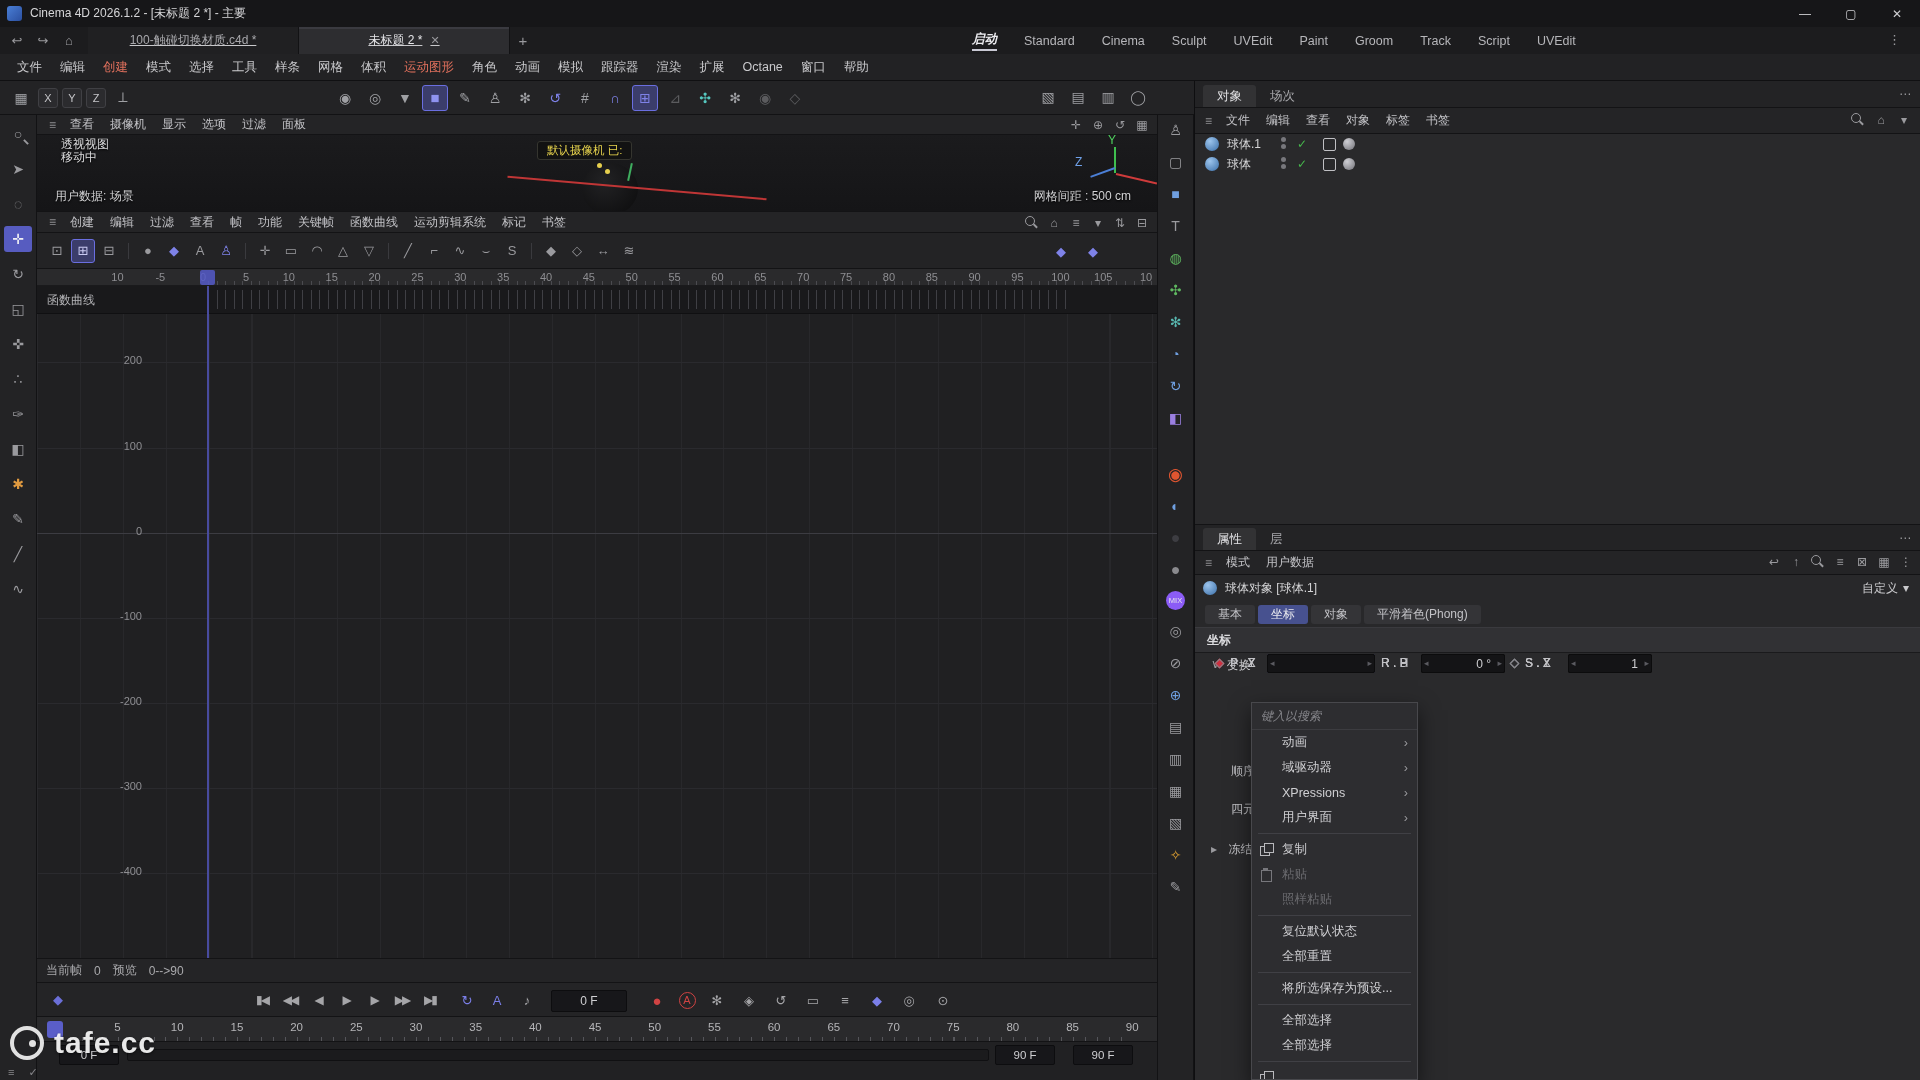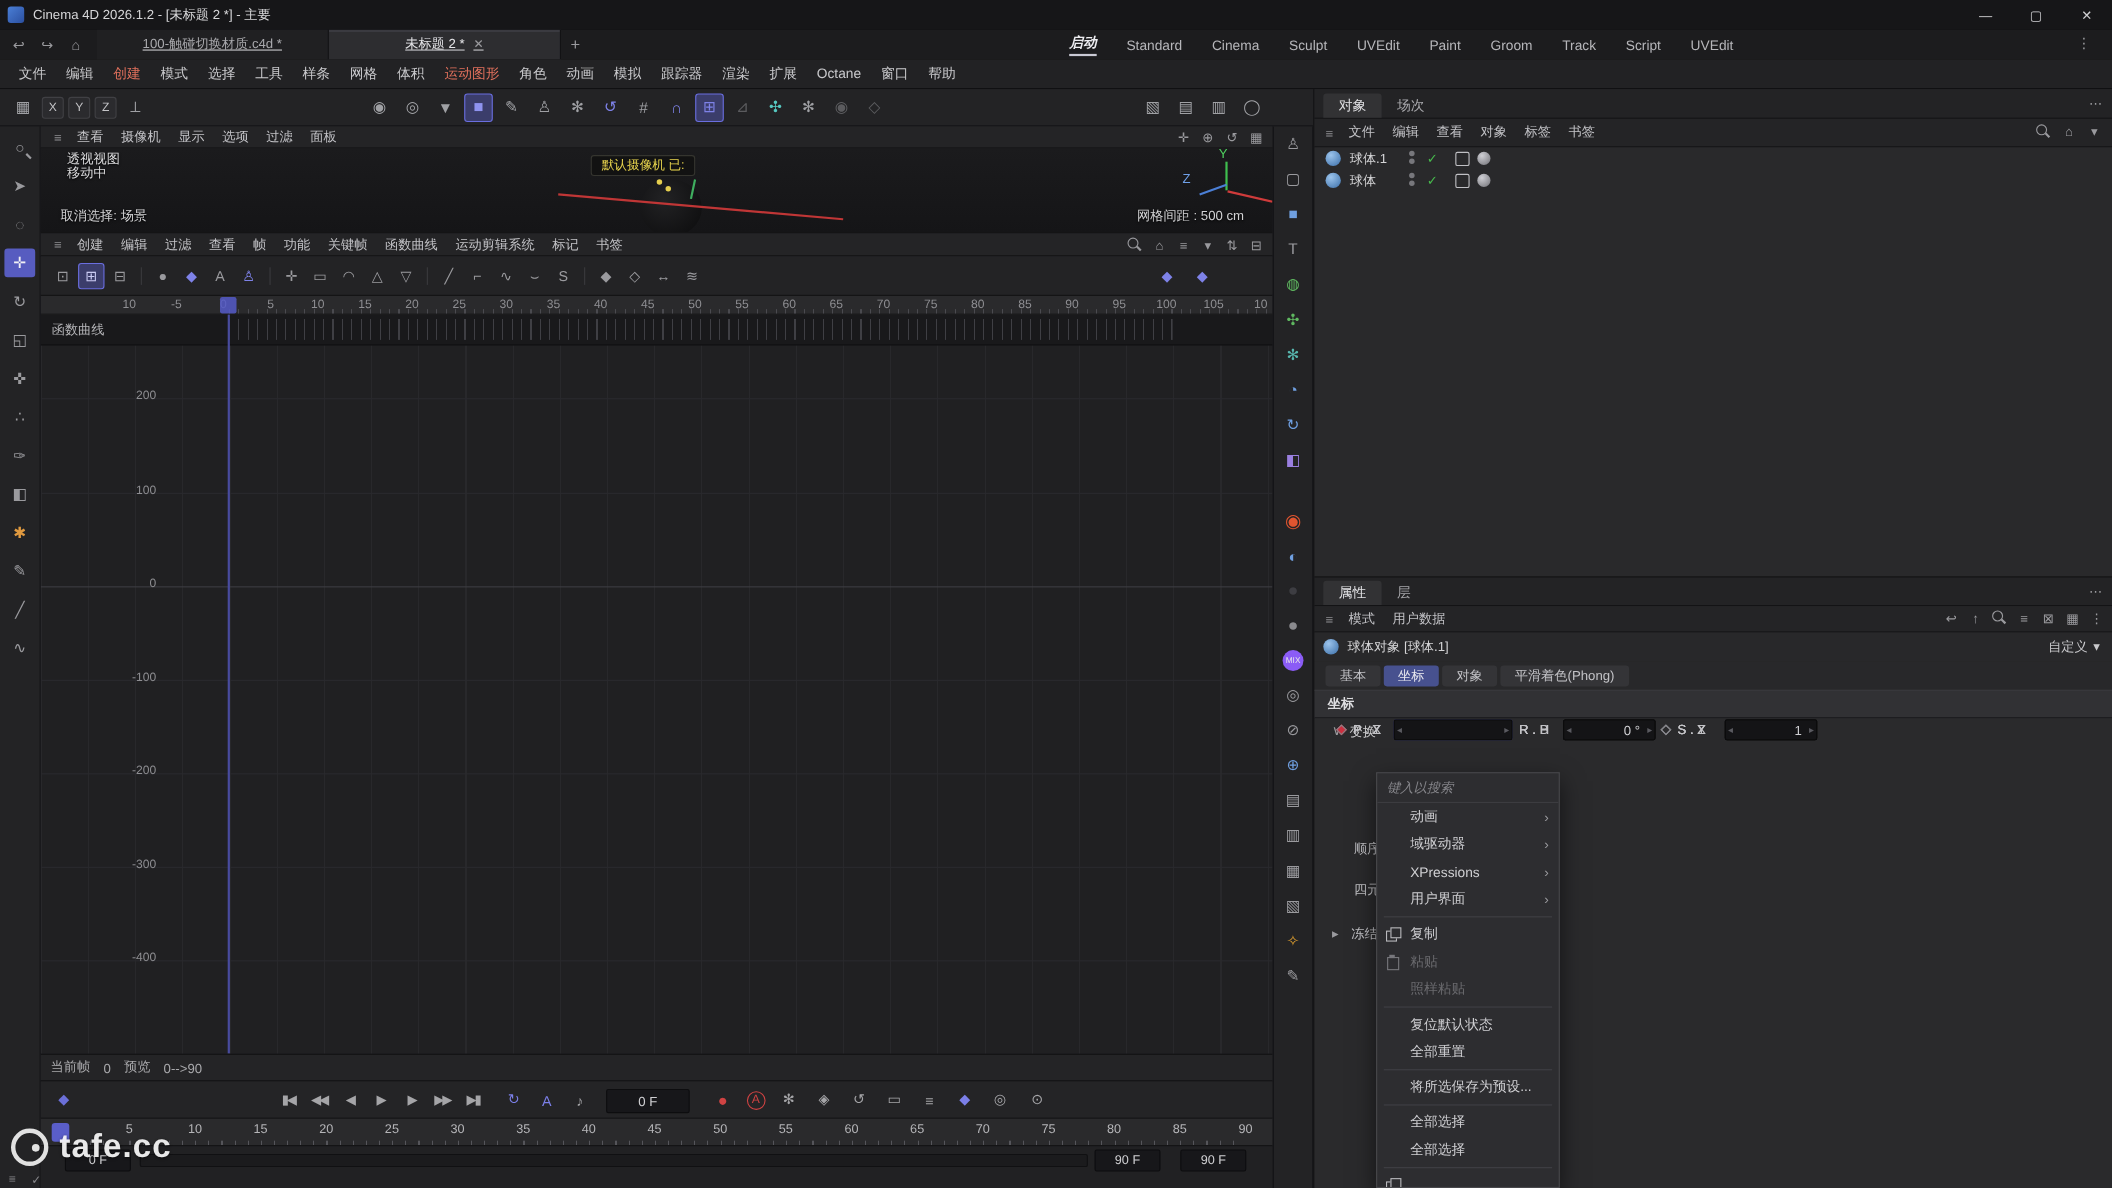--- a/index.html
+++ b/index.html
@@ -368,21 +368,21 @@
       <div class="vp-name">
         <div>透视视图</div>
         <div>移动中</div>
       </div>
       <div class="vp-tip">默认摄像机 已:</div>
       <div class="vp-sphere"></div>
       <div class="vp-xline"></div>
       <div class="vp-yline"></div>
       <div class="vp-dot" style="left:560px;top:28px;"></div>
       <div class="vp-dot" style="left:568px;top:34px;"></div>
-      <div class="vp-status">取消选择: 场景</div>
+      <div class="vp-status">用户数据: 场景</div>
       <div class="vp-grid">网格间距 : 500 cm</div>
       <div class="gz-yl"></div>
       <div class="gz-xl"></div>
       <div class="gz-zl"></div>
       <span class="gz-y">Y</span>
 
       <span class="gz-z">Z</span>
     </div>
 
     <div class="gmenu">

